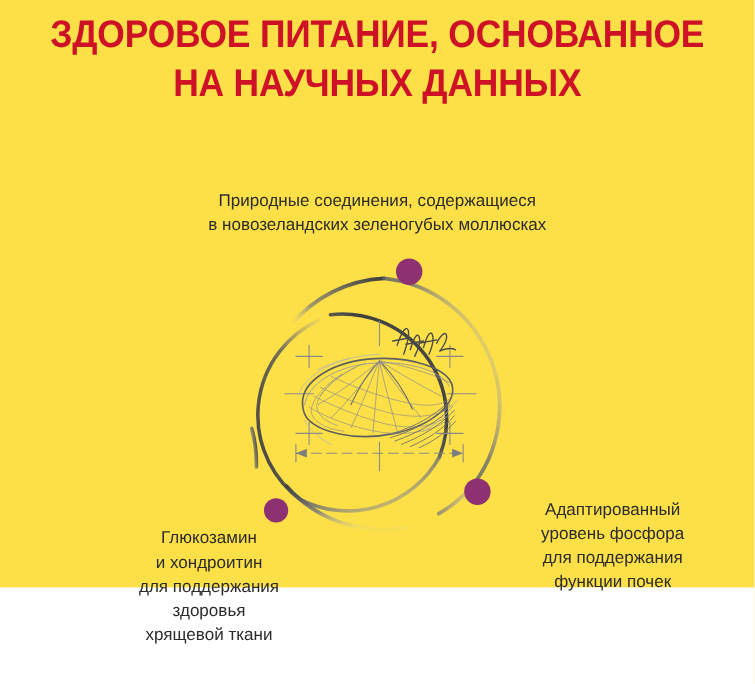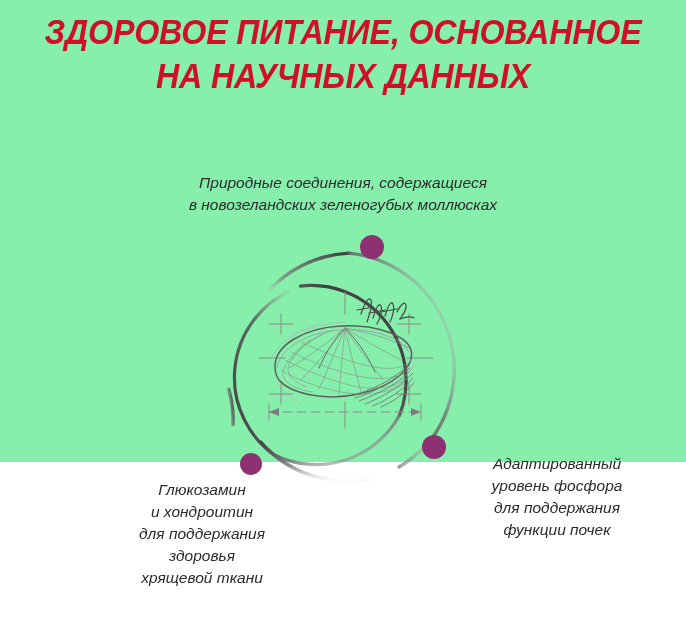--- a/index.html
+++ b/index.html
@@ -14,23 +14,22 @@
     position: relative;
     overflow: hidden;
     font-family: "Liberation Sans", "DejaVu Sans", sans-serif;
     -webkit-font-smoothing: antialiased;
   }
 
   #infographic {
     position: absolute;
     inset: 0;
     width: 686px;
-    height: 462px;
-    background: #86efac;
-    font-style: italic;
+    height: 534px;
+    background: #fde047;
   }
 
   
   .title-block {
     position: absolute;
     left: 0;
     top: 10px;
     width: 686px;
     text-align: center;
   }
@@ -58,21 +57,21 @@
     text-align: center;
     white-space: pre-line;
   }
   .caption-top {
     left: 113px;
     top: 172px;
     width: 460px;
     text-align: center;
   }
   .caption-left {
-    left: 72px;
+    left: 60px;
     top: 479px;
     width: 260px;
   }
   .caption-right {
     left: 444px;
     top: 453px;
     width: 226px;
   }
 
   

